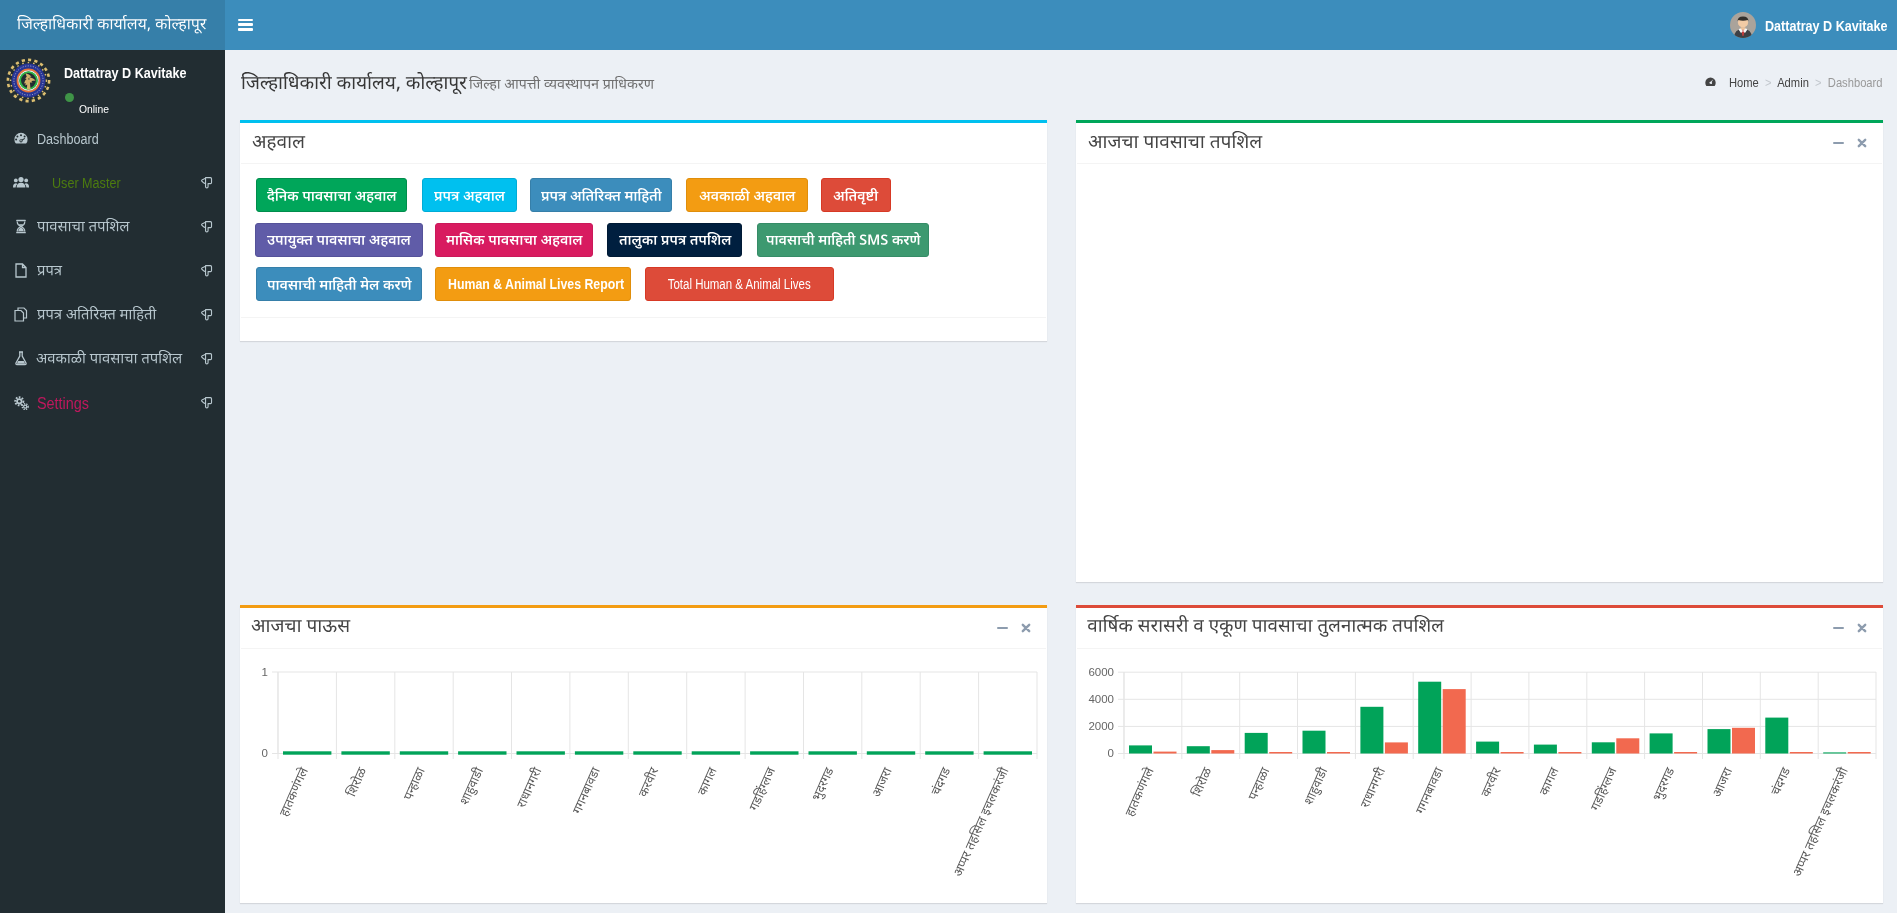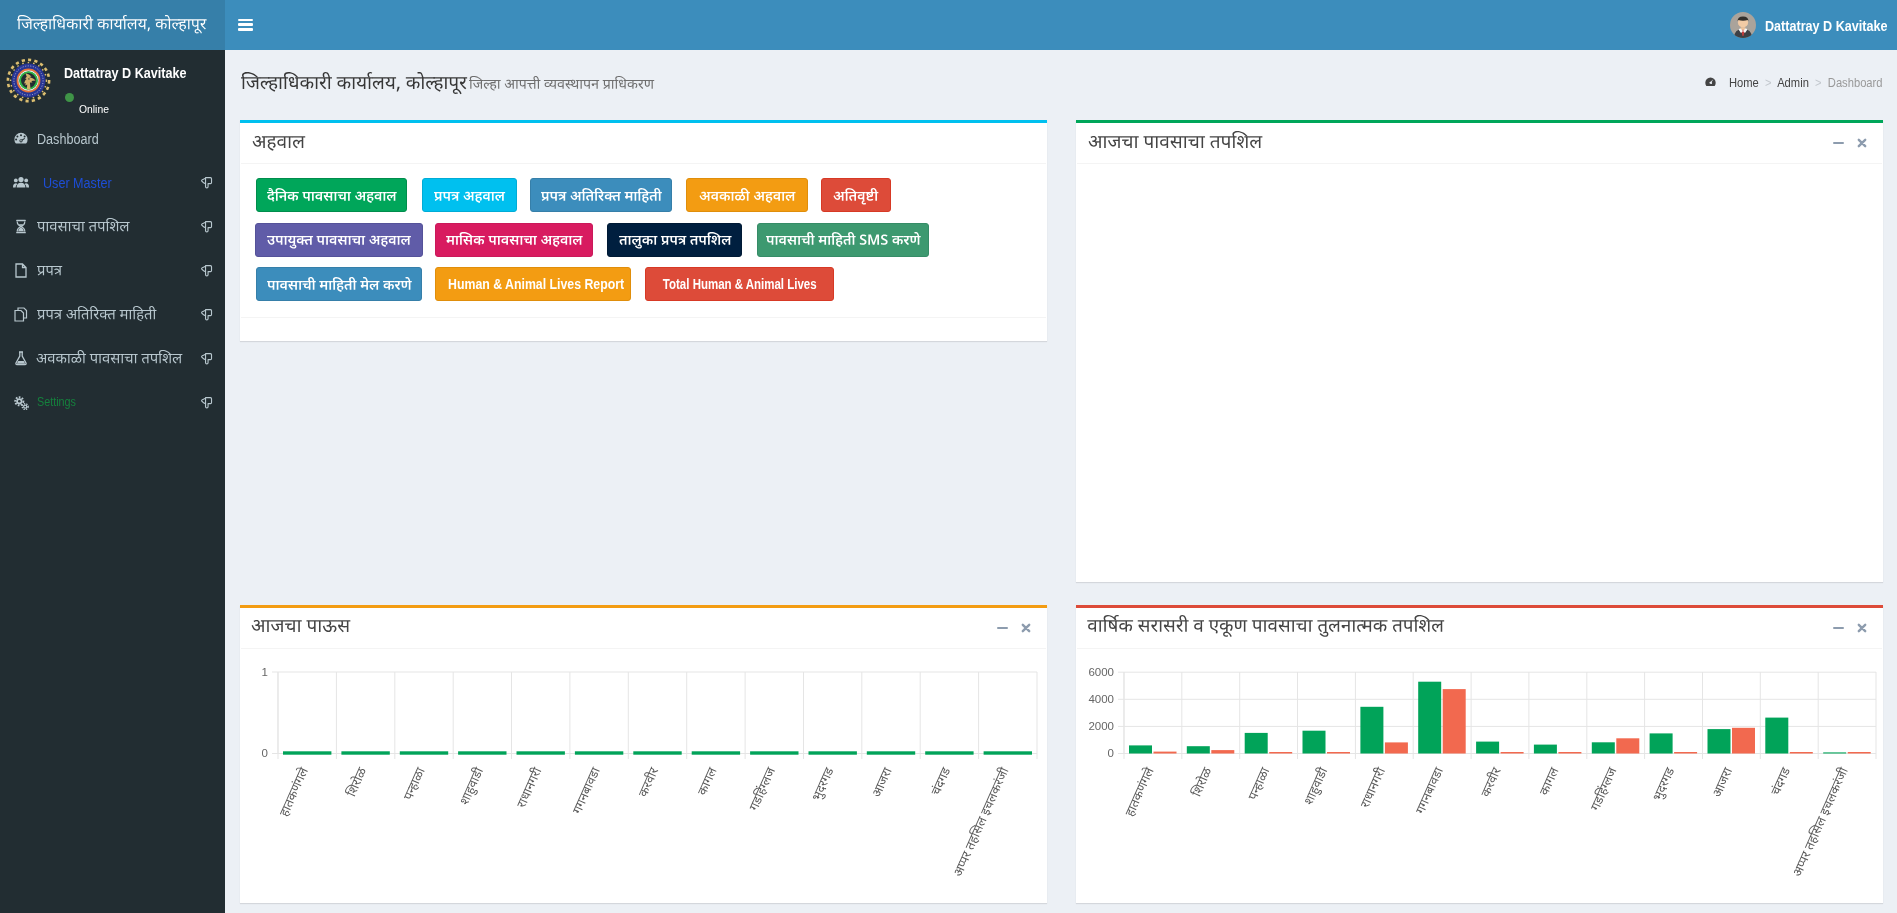--- a/index.html
+++ b/index.html
@@ -191,21 +191,21 @@
 <svg class="abs" style="left:13px;top:175px" width="16" height="15" viewBox="0 0 16 15">
     <g fill="#b8c7ce">
       <circle cx="8" cy="4.6" r="2.6"></circle>
       <path d="M3.6 12.6 Q3.6 7.8 8 7.8 Q12.4 7.8 12.4 12.6 Z"></path>
       <circle cx="2.8" cy="5.4" r="1.9"></circle>
       <path d="M0 12 Q0 8.3 3.2 8.3 L4.4 9 Q2.6 10.2 2.6 12.6 L0 12.6 Z"></path>
       <circle cx="13.2" cy="5.4" r="1.9"></circle>
       <path d="M16 12 Q16 8.3 12.8 8.3 L11.6 9 Q13.4 10.2 13.4 12.6 L16 12.6 Z"></path>
     </g>
   </svg>
-<div class="abs" style="left:43px;top:174.5px;color:#1d4ed8;font-size:14px"><span class="sx" style="transform:scaleX(0.9)">User Master</span></div>
+<div class="abs" style="left:52px;top:174.5px;color:#4d7c0f;font-size:14px"><span class="sx" style="transform:scaleX(0.9)">User Master</span></div>
 <svg class="abs" style="left:200px;top:176px" width="13" height="13.5" viewBox="0 0 15 15.5" fill="none" stroke="#b8c7ce" stroke-width="1.3" stroke-linejoin="round">
     <path d="M6.4 1.9 L12.1 1.9 Q13.3 1.9 13.3 3.1 L13.3 7.4 Q13.3 8.7 12.1 8.7 L9.3 8.7 L9.3 12.3 Q9.3 13.7 7.85 13.7 Q6.4 13.7 6.4 12.3 Z"></path>
     <path d="M6.4 2.5 L2.7 4.2 Q1.4 4.9 2.1 5.8 Q3.9 7.9 6.4 8.9"></path>
   </svg>
 <svg class="abs" style="left:13px;top:219px" width="16" height="15" viewBox="0 0 16 15">
     <g fill="#b8c7ce">
       <rect x="3.2" y="0.8" width="9.6" height="1.5" rx="0.5"></rect>
       <rect x="3.2" y="12.7" width="9.6" height="1.5" rx="0.5"></rect>
     </g>
     <path fill="none" stroke="#b8c7ce" stroke-width="1.2" d="M4.3 2.6 L4.3 3.4 Q4.3 5.6 8 7.5 Q11.7 5.6 11.7 3.4 L11.7 2.6 M4.3 12.4 L4.3 11.6 Q4.3 9.4 8 7.5 Q11.7 9.4 11.7 11.6 L11.7 12.4"></path>
@@ -305,21 +305,21 @@
 <svg class="abs" style="left:13px;top:395px" width="16" height="15" viewBox="0 0 16 15">
     <g>
       <circle cx="6.3" cy="6.3" r="3.1" fill="#b8c7ce"></circle>
       <circle cx="6.3" cy="6.3" r="4.1" fill="none" stroke="#b8c7ce" stroke-width="1.9" stroke-dasharray="1.7 1.35"></circle>
       <circle cx="6.3" cy="6.3" r="1.3" fill="#222d32"></circle>
       <circle cx="12.2" cy="11.6" r="2.2" fill="#b8c7ce"></circle>
       <circle cx="12.2" cy="11.6" r="2.9" fill="none" stroke="#b8c7ce" stroke-width="1.5" stroke-dasharray="1.3 1.1"></circle>
       <circle cx="12.2" cy="11.6" r="0.9" fill="#222d32"></circle>
     </g>
   </svg>
-<div class="abs" style="left:36.6px;top:394.5px;color:#15803d;font-size:12px"><span class="sx" style="transform:scaleX(0.9)">Settings</span></div>
+<div class="abs" style="left:36.6px;top:394.5px;color:#be185d;font-size:16px"><span class="sx" style="transform:scaleX(0.9)">Settings</span></div>
 <svg class="abs" style="left:200px;top:396px" width="13" height="13.5" viewBox="0 0 15 15.5" fill="none" stroke="#b8c7ce" stroke-width="1.3" stroke-linejoin="round">
     <path d="M6.4 1.9 L12.1 1.9 Q13.3 1.9 13.3 3.1 L13.3 7.4 Q13.3 8.7 12.1 8.7 L9.3 8.7 L9.3 12.3 Q9.3 13.7 7.85 13.7 Q6.4 13.7 6.4 12.3 Z"></path>
     <path d="M6.4 2.5 L2.7 4.2 Q1.4 4.9 2.1 5.8 Q3.9 7.9 6.4 8.9"></path>
   </svg>
 <svg style="position:absolute;left:241.3px;top:72.1px;overflow:visible" width="225.9" height="24.8" viewBox="0 0 1195 131" fill="#373737">
     <use href="#q0" x="0.0" y="89.6"></use>
     <use href="#q1" x="26.0" y="89.6"></use>
     <use href="#q2" x="100.0" y="89.6"></use>
     <use href="#q3" x="143.0" y="89.6"></use>
     <use href="#q4" x="196.0" y="89.6"></use>
@@ -581,21 +581,21 @@
     <use href="#q59" x="656.0" y="89.6"></use>
     <use href="#q74" x="719.0" y="89.6"></use>
     <use href="#q52" x="719.0" y="89.6"></use>
     <use href="#q10" x="791.0" y="89.6"></use>
     <use href="#q44" x="817.0" y="89.6"></use>
     <use href="#q57" x="898.0" y="89.6"></use>
     <use href="#q73" x="941.0" y="89.6"></use>
     <use href="#q74" x="1018.0" y="89.6"></use>
   </svg>
 <div class="abs" style="left:435px;top:267px;width:196px;height:34px;background:#f39c12;border:1px solid #e08e0b;border-radius:3px;color:#fff;font-weight:bold;font-size:14px;text-align:center;line-height:33px"><span class="sx" style="transform:scaleX(0.88);transform-origin:50% 50%">Human &amp; Animal Lives Report</span></div>
-<div class="abs" style="left:645px;top:267px;width:189px;height:34px;background:#dd4b39;border:1px solid #d73925;border-radius:3px;color:#fff;font-weight:bold;font-size:14px;text-align:center;line-height:33px"><span class="sx" style="transform:scaleX(0.82);transform-origin:50% 50%">Total Human &amp; Animal Lives</span></div>
+<div class="abs" style="left:645px;top:267px;width:189px;height:34px;background:#dd4b39;border:1px solid #d73925;border-radius:3px;color:#fff;font-weight:normal;font-size:14px;text-align:center;line-height:33px"><span class="sx" style="transform:scaleX(0.82);transform-origin:50% 50%">Total Human &amp; Animal Lives</span></div>
 <div class="abs" style="left:1076px;top:120px;width:807px;height:462px;background:#fff;border-top:3px solid #00a65a;box-shadow:0 1px 1px rgba(0,0,0,0.1)"></div>
 <svg style="position:absolute;left:1087.9px;top:131.0px;overflow:visible" width="174.2" height="24.9" viewBox="0 0 917 131" fill="#444">
     <use href="#q18" x="0.0" y="89.6"></use>
     <use href="#q1" x="102.0" y="89.6"></use>
     <use href="#q28" x="176.0" y="89.6"></use>
     <use href="#q4" x="240.0" y="89.6"></use>
     <use href="#q10" x="266.0" y="89.6"></use>
     <use href="#q16" x="292.0" y="89.6"></use>
     <use href="#q4" x="349.0" y="89.6"></use>
     <use href="#q21" x="375.0" y="89.6"></use>

